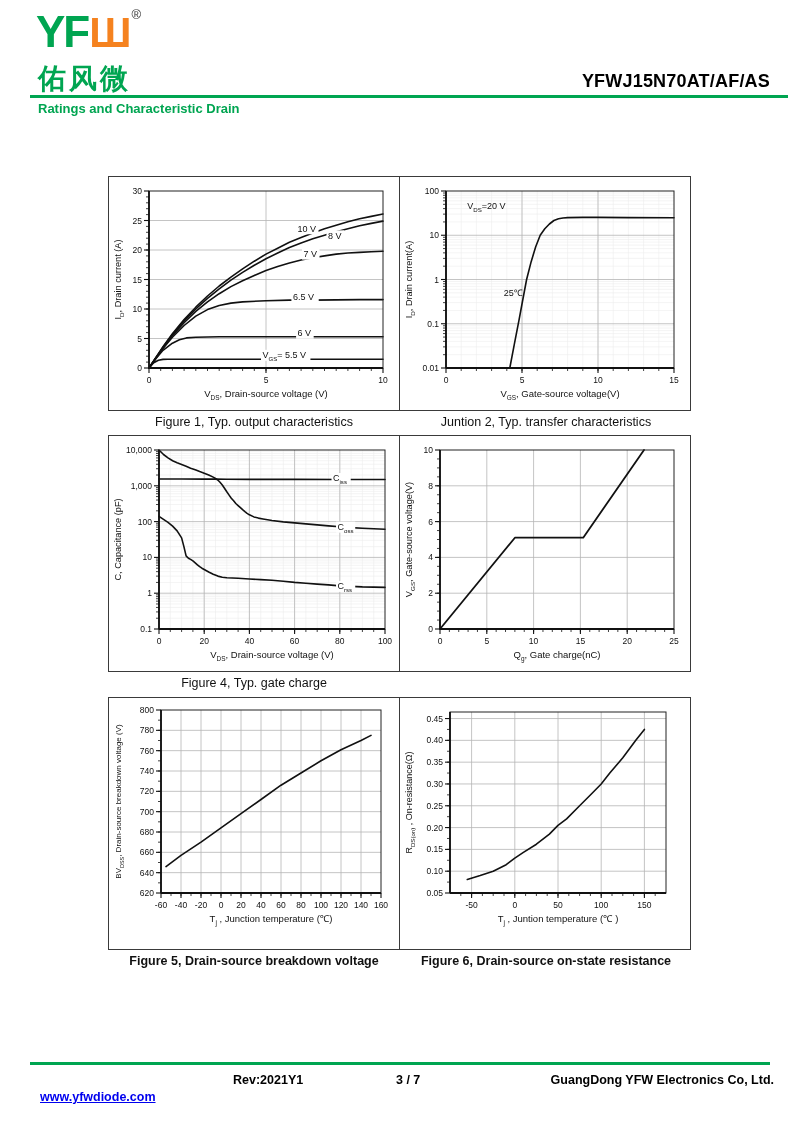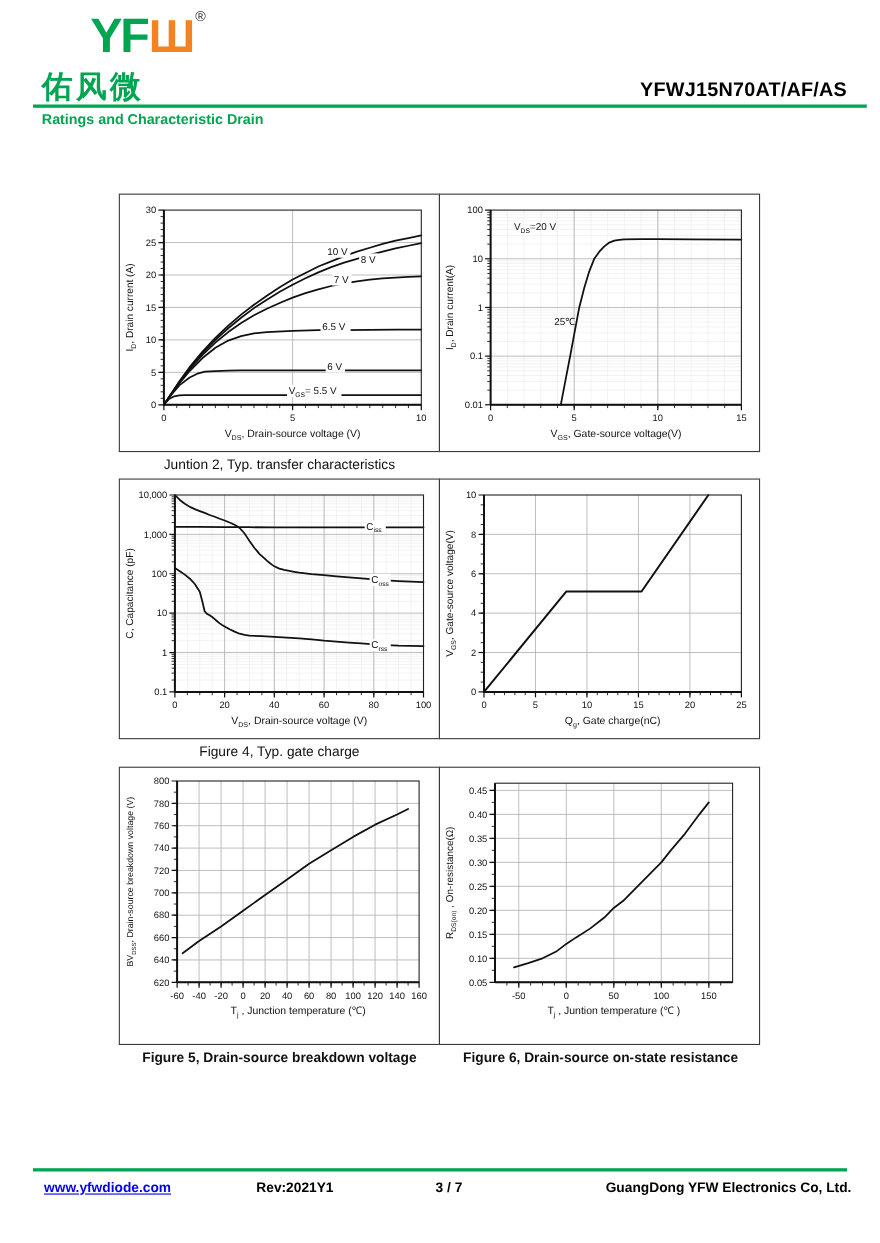--- a/index.html
+++ b/index.html
@@ -2,21 +2,21 @@
 <html><head>
 <meta charset="utf-8">
 <style>
   * { margin:0; padding:0; box-sizing:border-box; }
   html,body { background:#ffffff; }
   body { font-family:"Liberation Sans", sans-serif; color:#111; }
   .page { position:relative; width:800px; height:1130px; background:#fff; overflow:hidden; }
 
   
   .logo { position:absolute; left:36px; top:8px; line-height:1; white-space:nowrap; }
-  .logo-yf { font-size:44px; font-weight:800; color:#00A551; letter-spacing:-2px;margin-left:46px; }
+  .logo-yf { font-size:44px; font-weight:800; color:#00A551; letter-spacing:-2px; }
   .logo-sym { font-size:42px; font-weight:800; color:#F5821F; margin-left:1px; }
   .logo-reg { font-size:13px; color:#333; font-weight:400; vertical-align:28px; }
   .logo-cn { position:absolute; left:38px; top:60px; font-size:28px; font-weight:700; color:#00A551; letter-spacing:3px; }
   .product { position:absolute; right:30px; top:71px; font-size:18px; font-weight:800; color:#000; letter-spacing:0.2px; }
   .hrule { position:absolute; left:30px; width:758px; top:95px; height:3px; background:#00A551; }
   .section-title { position:absolute; left:38px; top:101px; font-size:13px; font-weight:700; color:#00A551; }
 
   
   .charts { position:absolute; left:108px; top:176px; width:584px; }
   .chart-row { display:flex; }
@@ -24,21 +24,21 @@
   .cell + .cell { margin-left:-1px; }
   .r1 { height:235px; } .r2 { height:237px; } .r3 { height:253px; }
   .cap-row { display:flex; }
   .cap-row.g1 { height:24px; } .cap-row.g2 { height:25px; } .cap-row.g3 { height:24px; }
   .caption { width:292px; text-align:center; font-size:12.5px; color:#111; padding-top:4px; }
   .caption.bold { font-weight:700; }
 
   
   .frule { position:absolute; left:30px; width:740px; top:1062px; height:3px; background:#00A551; }
   .footer-row { position:absolute; left:0; top:1073px; width:800px; height:20px; font-size:12.5px; font-weight:700; }
-  .f-url { position:absolute; left:40px; color:#0000EE; text-decoration:underline; cursor:pointer; }
+  .f-url { position:absolute; left:40px; color:#0000EE; text-decoration:underline; cursor:pointer;margin-top:17px; }
   .f-rev { position:absolute; left:233px; color:#000; }
   .f-page { position:absolute; left:396px; color:#000; }
   .f-company { position:absolute; right:26px; color:#000; }
 
   svg text { font-family:"Liberation Sans", sans-serif; }
 </style>
 </head>
 <body>
 
 <div class="page">
@@ -272,20 +272,21 @@
             <text x="39" y="61.25" text-anchor="end" font-size="8.5" fill="#111">10</text>
             <line x1="41" y1="14" x2="46" y2="14" stroke="#111" stroke-width="1.1"></line>
             <text x="39" y="17" text-anchor="end" font-size="8.5" fill="#111">100</text>
             <text x="160" y="220" text-anchor="middle" font-size="9.5" fill="#111"><tspan dy="0" font-size="9.5">V</tspan><tspan dy="2.6" font-size="6.460000000000001">GS</tspan><tspan dy="-2.6" font-size="9.5">, Gate-source voltage(V)</tspan></text>
             <text x="12" y="102.5" text-anchor="middle" font-size="9.2" fill="#111" transform="rotate(-90 12 102.5)"><tspan dy="0" font-size="9.2">I</tspan><tspan dy="2.6" font-size="6.256">D</tspan><tspan dy="-2.6" font-size="9.2">, Drain current(A)</tspan></text>
             <text x="67.28" y="32.34534626544104" text-anchor="start" font-size="9" fill="#111"><tspan dy="0" font-size="9">V</tspan><tspan dy="2.6" font-size="6.12">DS</tspan><tspan dy="-2.6" font-size="9">=20 V</tspan></text>
             <text x="122.76" y="118.82057730813116" text-anchor="end" font-size="9" fill="#111"><tspan dy="0" font-size="9">25℃</tspan></text>
           </svg></div>
     </div>
     <div class="cap-row g1">
+      <div class="caption">Figure 1, Typ. output characteristics</div>
       <div class="caption">Juntion 2, Typ. transfer characteristics</div>
     </div>
     <div class="chart-row">
       <div class="cell r2"><svg width="290" height="235">
             <line x1="61.3" y1="14" x2="61.3" y2="193" stroke="#ececec" stroke-width="0.6"></line>
             <line x1="72.6" y1="14" x2="72.6" y2="193" stroke="#ececec" stroke-width="0.6"></line>
             <line x1="83.9" y1="14" x2="83.9" y2="193" stroke="#ececec" stroke-width="0.6"></line>
             <line x1="95.2" y1="14" x2="95.2" y2="193" stroke="#ececec" stroke-width="0.6"></line>
             <line x1="106.5" y1="14" x2="106.5" y2="193" stroke="#ececec" stroke-width="0.6"></line>
             <line x1="117.8" y1="14" x2="117.8" y2="193" stroke="#ececec" stroke-width="0.6"></line>

